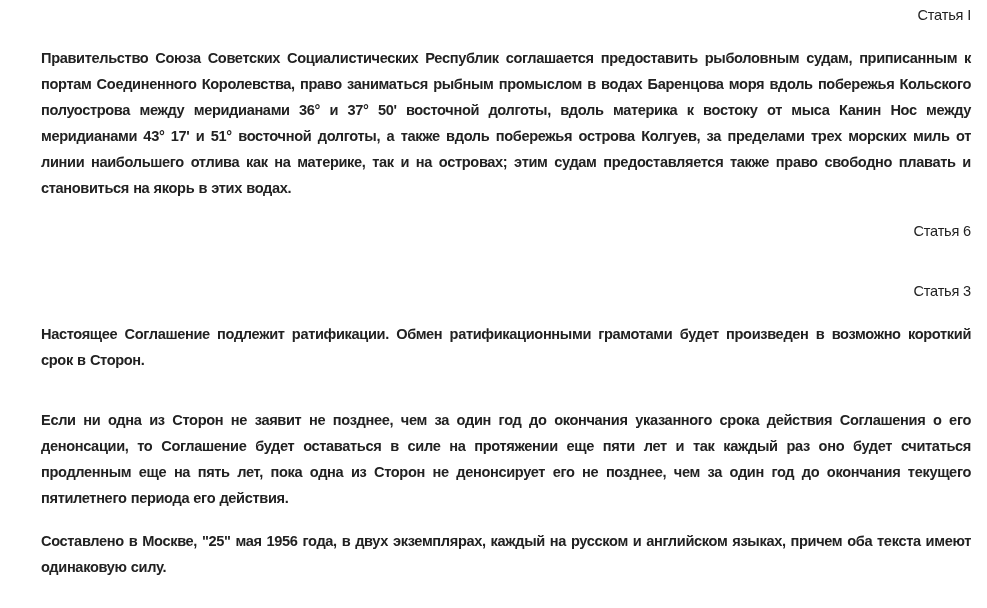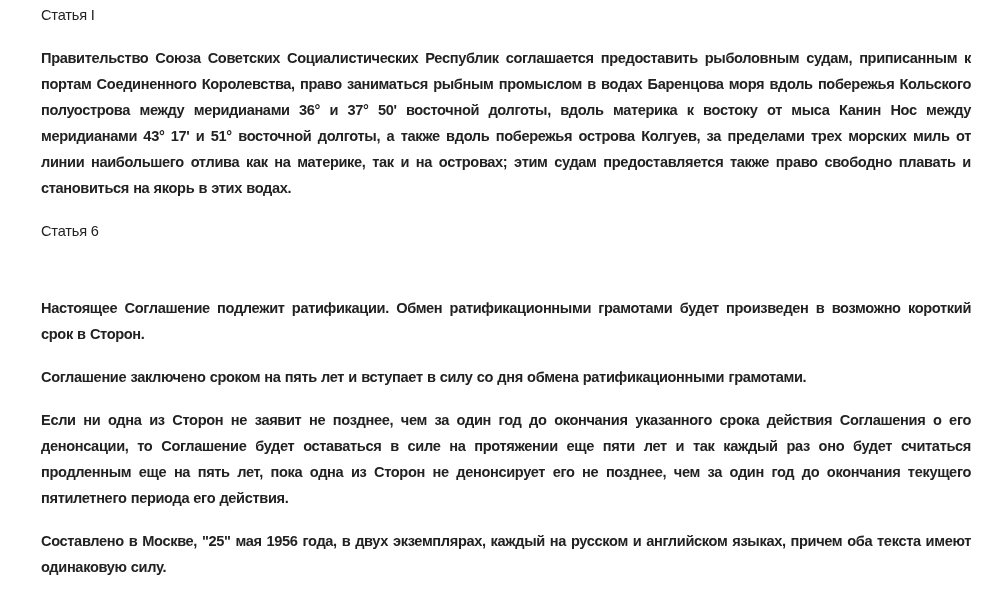--- a/index.html
+++ b/index.html
@@ -14,21 +14,21 @@
       font-family: "Liberation Sans", sans-serif;
       color: #222222;
       font-size: 14.6px;
       line-height: 26px;
     }
     .doc {
       position: relative;
       padding: 0 16px 0 41px;
     }
     .article-title {
-      text-align: left;
+      text-align: right;
       margin: 0;
       font-weight: normal;
       font-size: 14.6px;
       line-height: 26px;
       letter-spacing: -0.2px;
     }
     p {
       margin: 0;
       text-align: justify;
       letter-spacing: -0.35px;
@@ -46,21 +46,21 @@
   <div class="t1"></div>
   <h3 class="article-title">Статья I</h3>
   <div class="gap-title"></div>
   <p>Правительство Союза Советских Социалистических Республик соглашается предоставить рыболовным судам, приписанным к портам Соединенного Королевства, право заниматься рыбным промыслом в водах Баренцова моря вдоль побережья Кольского полуострова между меридианами 36° и 37° 50' восточной долготы, вдоль материка к востоку от мыса Канин Нос между меридианами 43° 17' и 51° восточной долготы, а также вдоль побережья острова Колгуев, за пределами трех морских миль от линии наибольшего отлива как на материке, так и на островах; этим судам предоставляется также право свободно плавать и становиться на якорь в этих водах.</p>
   <div class="gap-para"></div>
 
   <h3 class="article-title">Статья 6</h3>
   <div class="gap-title"></div>
   <div class="gap-para"></div>
 
+  <h3 class="article-title">Статья 3</h3>
   <div class="gap-title"></div>
   <p>Настоящее Соглашение подлежит ратификации. Обмен ратификационными грамотами будет произведен в возможно короткий срок в Сторон.</p>
   <div class="gap-para"></div>
-  <p>Соглашение заключено сроком на пять лет и вступает в силу со дня обмена ратификационными грамотами.</p>
   <div class="gap-para"></div>
   <p>Если ни одна из Сторон не заявит не позднее, чем за один год до окончания указанного срока действия Соглашения о его денонсации, то Соглашение будет оставаться в силе на протяжении еще пяти лет и так каждый раз оно будет считаться продленным еще на пять лет, пока одна из Сторон не денонсирует его не позднее, чем за один год до окончания текущего пятилетнего периода его действия.</p>
   <div class="gap-para"></div>
   <p>Составлено в Москве, "25" мая 1956 года, в двух экземплярах, каждый на русском и английском языках, причем оба текста имеют одинаковую силу.</p>
 </div>
 
 </body></html>

